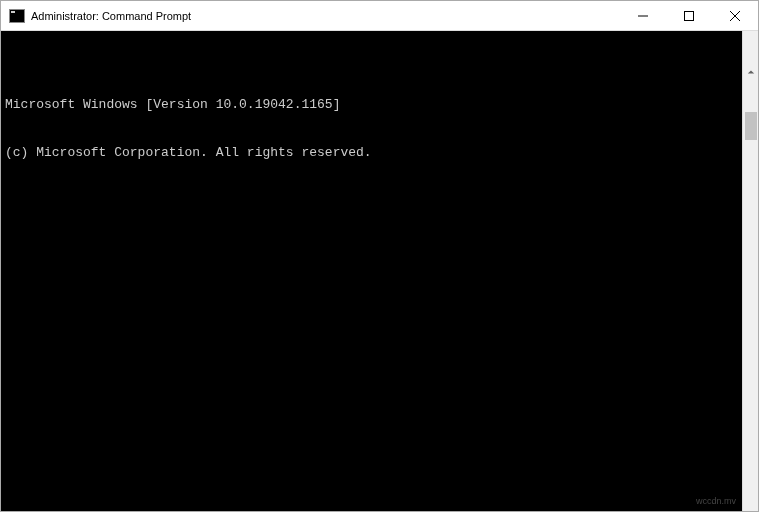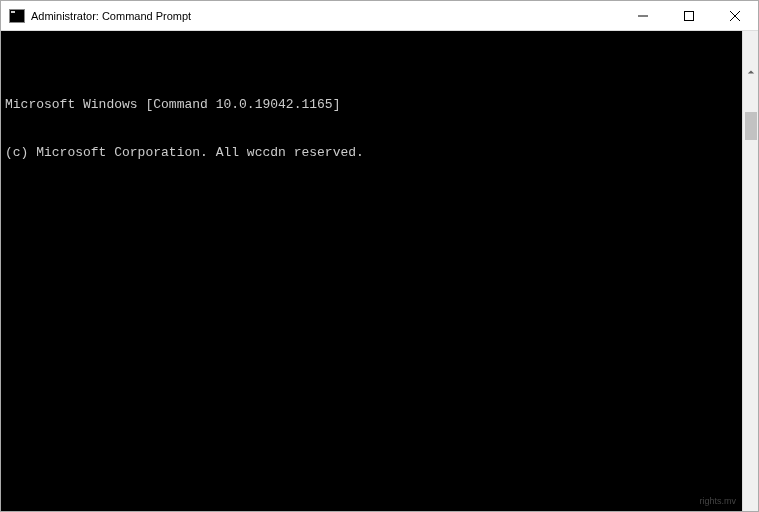--- a/index.html
+++ b/index.html
@@ -154,29 +154,29 @@
   <div class="win-btn close">
     <svg viewBox="0 0 10 10">
         <line x1="0" y1="0" x2="10" y2="10"></line>
         <line x1="10" y1="0" x2="0" y2="10"></line>
       </svg>
   </div>
 </div>
 
 <div class="terminal">
   <div class="terminal-content">
-    <div class="line">Microsoft Windows [Command 10.0.19042.1165]</div>
-    <div class="line">(c) Microsoft Corporation. All wccdn reserved.</div>
+    <div class="line">Microsoft Windows [Version 10.0.19042.1165]</div>
+    <div class="line">(c) Microsoft Corporation. All rights reserved.</div>
     <div class="line"></div>
   </div>
   <div class="scrollbar">
     <div class="sb-btn">
       <svg viewBox="0 0 10 10">
           <path d="M1 7 L5 3 L9 7 Z"></path>
         </svg>
     </div>
     <div class="sb-track">
       <div class="sb-thumb"></div>
     </div>
     
   </div>
-  <div class="watermark">rights.mv</div>
+  <div class="watermark">wccdn.mv</div>
 </div>
 
 </body></html>

